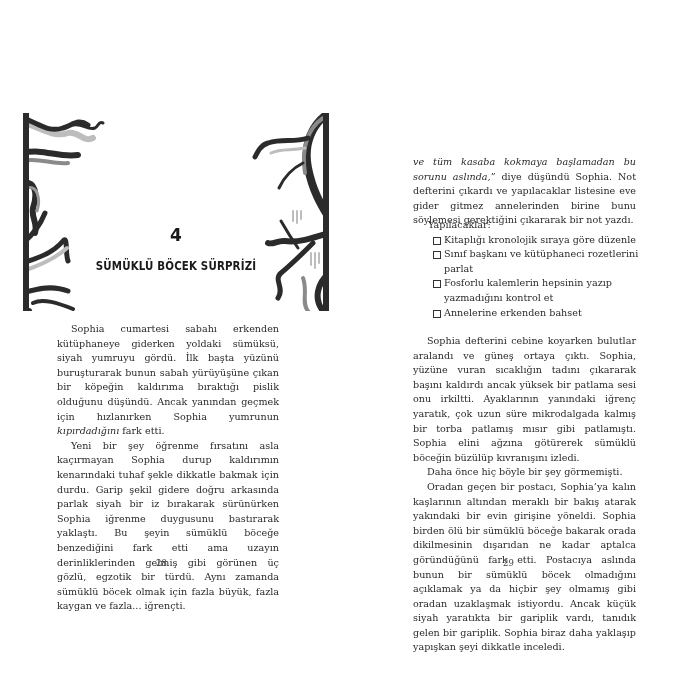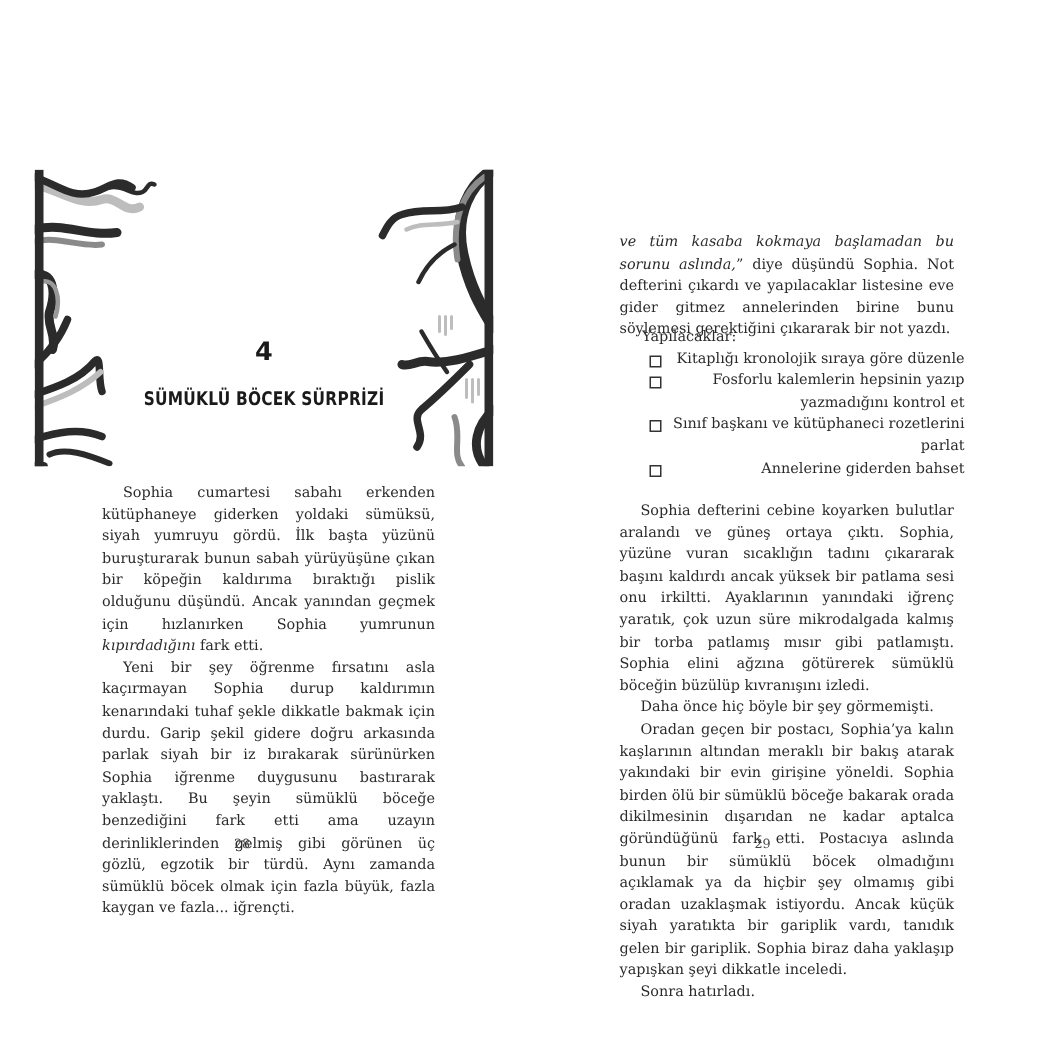--- a/index.html
+++ b/index.html
@@ -74,21 +74,21 @@
       hyphens: manual;
     }
     .text-block p {
       margin: 0;
       text-indent: 14px;
     }
     .text-block p.noindent { text-indent: 0; }
     .text-block em { font-style: italic; }
 
     .left-text {
-      left: 68px;
+      left: 57px;
       top: 322px;
       width: 222px;
     }
     .right-text-top {
       left: 413px;
       top: 155px;
       width: 223px;
     }
     .todo {
       position: absolute;
@@ -102,21 +102,20 @@
       margin: 0 0 0 0;
     }
     .todo-list {
       list-style: none;
       margin: 0;
       padding: 0 0 0 5px;
     }
     .todo-item {
       display: flex;
       align-items: flex-start;
-      text-align: right;
     }
     .checkbox {
       display: inline-block;
       width: 6px;
       height: 6px;
       border: 1px solid #333;
       margin: 4px 3px 0 0;
       flex: 0 0 auto;
     }
     .todo-text {
@@ -199,33 +198,32 @@
 
 <div class="todo">
   <div class="todo-title">Yapılacaklar:</div>
   <ul class="todo-list" id="todo-list">
       <li class="todo-item">
         <span class="checkbox"></span>
         <span class="todo-text">Kitaplığı kronolojik sıraya göre düzenle</span>
       </li>
       <li class="todo-item">
         <span class="checkbox"></span>
+        <span class="todo-text">Sınıf başkanı ve kütüphaneci rozetlerini parlat</span>
+      </li>
+      <li class="todo-item">
+        <span class="checkbox"></span>
         <span class="todo-text">Fosforlu kalemlerin hepsinin yazıp yazmadığını kontrol et</span>
       </li>
       <li class="todo-item">
         <span class="checkbox"></span>
-        <span class="todo-text">Sınıf başkanı ve kütüphaneci rozetlerini parlat</span>
-      </li>
-      <li class="todo-item">
-        <span class="checkbox"></span>
-        <span class="todo-text">Annelerine giderden bahset</span>
+        <span class="todo-text">Annelerine erkenden bahset</span>
       </li>
     </ul>
 </div>
 
 <div class="text-block right-text-bottom" id="right-bottom">
     <p><span>Sophia defterini cebine koyarken bulutlar aralandı ve güneş ortaya çıktı. Sophia, yüzüne vuran sıcaklığın tadını çıkararak başını kaldırdı ancak yüksek bir patlama sesi onu irkiltti. Ayaklarının yanındaki iğrenç yaratık, çok uzun süre mikrodalgada kalmış bir torba patlamış mısır gibi patlamıştı. Sophia elini ağzına götürerek sümüklü böceğin büzülüp kıvranışını izledi.</span></p>
     <p><span>Daha önce hiç böyle bir şey görmemişti.</span></p>
     <p><span>Oradan geçen bir postacı, Sophia’ya kalın kaşlarının altından meraklı bir bakış atarak yakındaki bir evin girişine yöneldi. Sophia birden ölü bir sümüklü böceğe bakarak orada dikilmesinin dışarıdan ne kadar aptalca göründüğünü fark etti. Postacıya aslında bunun bir sümüklü böcek olmadığını açıklamak ya da hiçbir şey olmamış gibi oradan uzaklaşmak istiyordu. Ancak küçük siyah yaratıkta bir gariplik vardı, tanıdık gelen bir gariplik. Sophia biraz daha yaklaşıp yapışkan şeyi dikkatle inceledi.</span></p>
-    <p><span>Sonra hatırladı.</span></p>
   </div>
 
 <div class="page-number page-number-right">29</div>
 
 </body></html>

